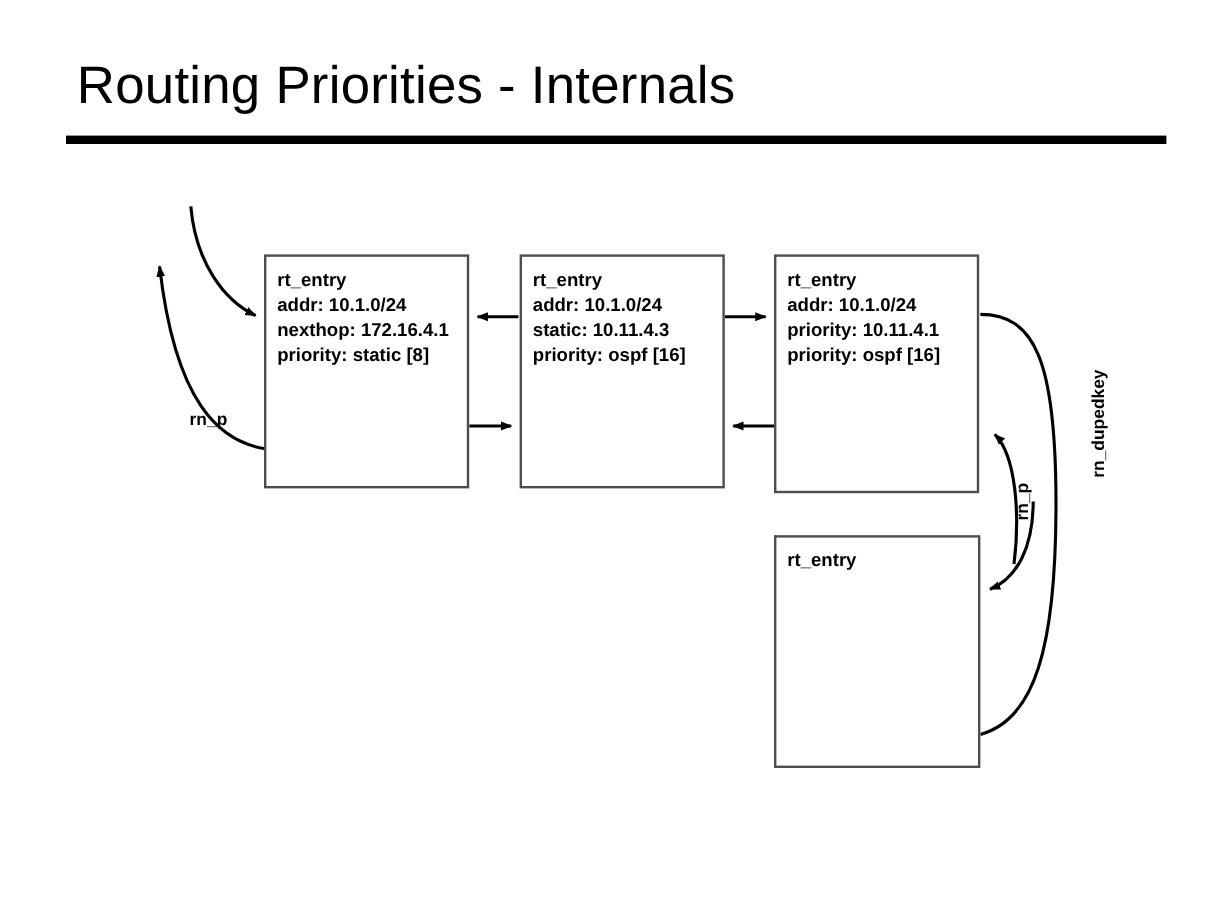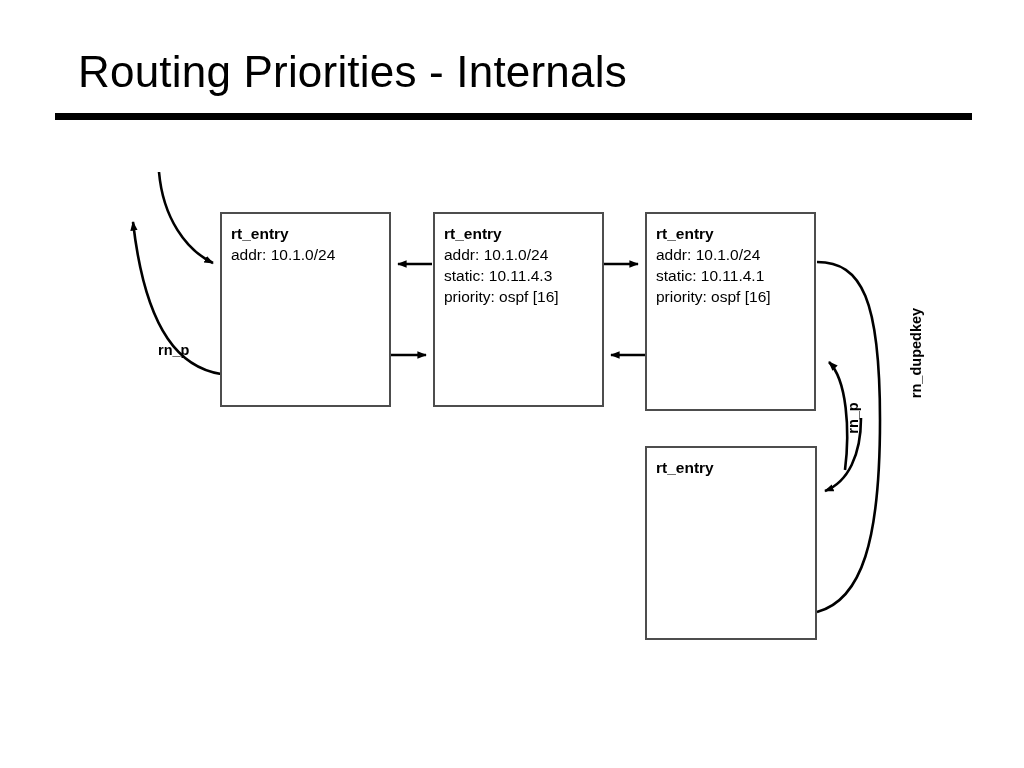--- a/index.html
+++ b/index.html
@@ -21,21 +21,20 @@
   #slide-title {
     position: absolute;
     left: 64px;
     top: 50px;
     font-size: 44px;
     font-weight: 400;
     letter-spacing: 0.2px;
     line-height: 1.0;
     white-space: nowrap;
     color: #000000;
-    margin-left: 14px;
   }
   #title-rule {
     position: absolute;
     left: 55px;
     top: 113px;
     width: 917px;
     height: 7px;
     background: #000000;
   }
 
@@ -65,21 +64,21 @@
     padding: 9px 0 0 9px;
   }
   .rt-box .struct-name {
     font-size: 15.5px;
     font-weight: bold;
     line-height: 21px;
     white-space: nowrap;
   }
   .rt-box .field {
     font-size: 15.5px;
-    font-weight: normal;
+    font-weight: bold;
     line-height: 21px;
     white-space: nowrap;
   }
 
   #box-1 { left: 220px; top: 212px; width: 171px; height: 195px; }
   #box-2 { left: 433px; top: 212px; width: 171px; height: 195px; }
   #box-3 { left: 645px; top: 212px; width: 171px; height: 199px; }
   #box-4 { left: 645px; top: 446px; width: 172px; height: 194px; }
 
   
@@ -141,33 +140,35 @@
     <path d="M817,262 C862,262 880,300 880,420 C880,540 862,600 817,612" fill="none" stroke="#000000" stroke-width="2.6"></path>
 
     <path d="M845,470 C850,430 847,380 829,362" fill="none" stroke="#000000" stroke-width="2.6" marker-end="url(#ah)"></path>
 
     <path d="M861,418 C861,455 848,482 825,491" fill="none" stroke="#000000" stroke-width="2.6" marker-end="url(#ah)"></path>
   </svg>
 
   <div class="rt-box" id="box-1">
     <div class="struct-name">rt_entry</div>
     <div class="field">addr: 10.1.0/24</div>
+    <div class="field">nexthop: 172.16.4.1</div>
+    <div class="field">priority: static [8]</div>
   </div>
 
   <div class="rt-box" id="box-2">
     <div class="struct-name">rt_entry</div>
     <div class="field">addr: 10.1.0/24</div>
     <div class="field">static: 10.11.4.3</div>
     <div class="field">priority: ospf [16]</div>
   </div>
 
   <div class="rt-box" id="box-3">
     <div class="struct-name">rt_entry</div>
     <div class="field">addr: 10.1.0/24</div>
-    <div class="field">static: 10.11.4.1</div>
+    <div class="field">priority: 10.11.4.1</div>
     <div class="field">priority: ospf [16]</div>
   </div>
 
   <div class="rt-box" id="box-4">
     <div class="struct-name">rt_entry</div>
   </div>
 
   <div class="ptr-label" id="label-rn-p-left">rn_p</div>
 
   <div class="ptr-label" id="label-rn-p-right">rn_p</div>

